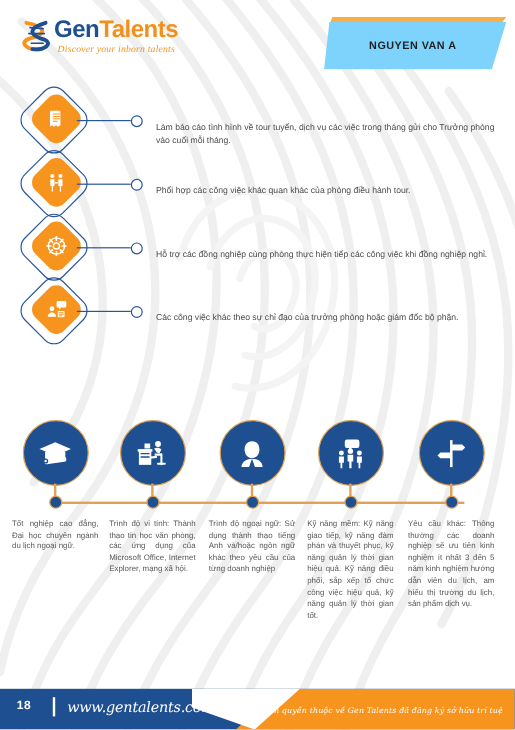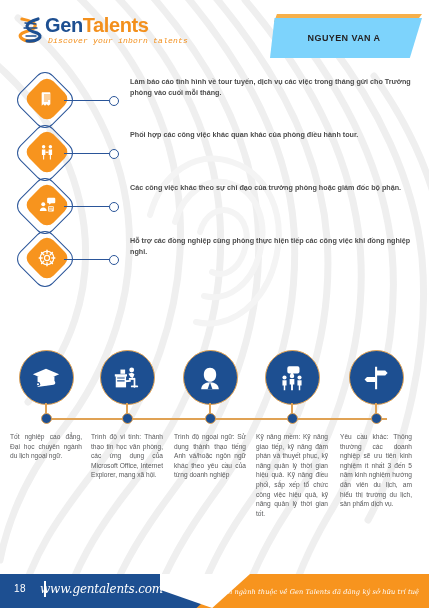--- a/index.html
+++ b/index.html
@@ -17,21 +17,21 @@
     z-index:0;pointer-events:none;opacity:1;
   }
 
   
   .header{position:absolute;top:0;left:0;width:429px;height:62px;z-index:5;}
   .logo{position:absolute;left:18px;top:14px;width:175px;height:38px;}
   .logo-dna{position:absolute;left:0;top:2px;width:26px;height:28px;}
   .logo-text{position:absolute;left:27px;top:0px;font-size:20px;font-weight:bold;letter-spacing:-0.4px;line-height:22px;}
   .logo-gen{color:#1d4f91;}
   .logo-talents{color:#f3901d;}
-  .logo-tag{position:absolute;left:30px;top:22px;font-family:Liberation Mono, monospace;font-style:italic;font-size:8px;color:#f3901d;letter-spacing:0.2px;white-space:nowrap;}
+  .logo-tag{position:absolute;left:30px;top:22px;font-family:Liberation Serif, serif;font-style:italic;font-size:8px;color:#f3901d;letter-spacing:0.2px;white-space:nowrap;}
 
   .name-badge{position:absolute;right:4px;top:18px;width:155px;height:30px;}
   .name-badge .shadow{
     position:absolute;left:4px;top:-4px;width:148px;height:8px;
     background:#f6b04a;
     clip-path:polygon(2% 0,100% 0,96% 100%,0 100%);
   }
   .name-badge .body{
     position:absolute;left:0;top:0;width:152px;height:40px;
     background:#7dd3fc;
@@ -57,22 +57,22 @@
     background:#f7941e;border-radius:9px;transform:rotate(45deg);
   }
   .dia-icon{
     position:absolute;left:12px;top:12px;width:26px;height:26px;
     display:flex;align-items:center;justify-content:center;
   }
   .connector{position:absolute;left:64px;top:24px;width:58px;height:10px;}
   .conn-line{position:absolute;left:0;top:4px;width:45px;height:1px;background:#2a5599;}
   .conn-dot{position:absolute;left:45px;top:0px;width:8px;height:8px;border:1px solid #2a5599;border-radius:50%;background:#fff;}
   .duty-text{
-    position:absolute;left:130px;top:4px;width:286px;
-    font-size:7.2px;line-height:11px;color:#4d4d4d;font-weight:bold;
+    position:absolute;left:130px;top:28px;width:286px;
+    font-size:7.2px;line-height:11px;color:#4d4d4d;
   }
 
   
   .skills-intro{
     position:absolute;left:22px;top:320px;width:390px;z-index:4;
     font-size:7.2px;color:#4d4d4d;line-height:11px;
   }
 
   
   .skills{position:absolute;left:0;top:350px;width:429px;height:240px;z-index:4;}
@@ -99,24 +99,24 @@
   .footer-blue{position:absolute;left:0;top:0;width:429px;height:34px;background:#1d4f91;}
   .footer-orange{
     position:absolute;right:0;top:0;width:250px;height:34px;background:#f7941e;
     clip-path:polygon(22% 0, 100% 0, 100% 100%, 7% 100%);
   }
   .footer-white-wedge{
     position:absolute;left:160px;top:0;width:90px;height:34px;background:#ffffff;
     clip-path:polygon(0 0, 100% 0, 58% 100%, 0 46%);
   }
   .page-num{
-    position:absolute;left:14px;top:9px;font-size:10px;font-weight:normal;color:#ffffff;letter-spacing:0.5px;
+    position:absolute;left:14px;top:9px;font-size:10px;font-weight:bold;color:#ffffff;letter-spacing:0.5px;
   }
   .site-url{
-    position:absolute;left:40px;top:8px;font-family:"DejaVu Serif",serif;font-style:italic;
+    position:absolute;left:56px;top:8px;font-family:"DejaVu Serif",serif;font-style:italic;
     font-size:12px;color:#ffffff;letter-spacing:-0.2px;
   }
   .url-bar{position:absolute;left:44px;top:7px;width:1.5px;height:16px;background:#ffffff;}
   .copyright{
     position:absolute;right:10px;top:14px;font-family:"DejaVu Serif",serif;font-style:italic;
     font-size:6.6px;color:#ffffff;letter-spacing:0.1px;white-space:nowrap;
   }
 </style>
 </head>
 <body>
@@ -207,52 +207,52 @@
       </div>
       <div class="duty-text">Phối hợp các công việc khác quan khác của phòng điều hành tour.</div>
     </div>
 
     <div class="duty">
       <div class="dia-wrap">
         <div class="dia-outline"></div>
         <div class="dia-fill"></div>
         <div class="dia-icon">
           <svg viewBox="0 0 24 24" width="18" height="18">
+            <circle cx="12" cy="12" r="9" fill="none" stroke="#fff" stroke-width="1.6"></circle>
+            <circle cx="12" cy="12" r="3.4" fill="none" stroke="#fff" stroke-width="1.6"></circle>
+            <path d="M12 1.6 v4 M12 18.4 v4 M1.6 12 h4 M18.4 12 h4 M4.8 4.8 l2.8 2.8 M16.4 16.4 l2.8 2.8 M19.2 4.8 l-2.8 2.8 M7.6 16.4 l-2.8 2.8" stroke="#fff" stroke-width="1.9" stroke-linecap="round"></path>
+          </svg>
+        </div>
+      </div>
+      <div class="connector">
+        <div class="conn-line"></div>
+        <div class="conn-dot"></div>
+      </div>
+      <div class="duty-text">Hỗ trợ các đồng nghiệp cùng phòng thực hiện tiếp các công việc khi đồng nghiệp nghỉ.</div>
+    </div>
+
+    <div class="duty">
+      <div class="dia-wrap">
+        <div class="dia-outline"></div>
+        <div class="dia-fill"></div>
+        <div class="dia-icon">
+          <svg viewBox="0 0 24 24" width="18" height="18">
             <circle cx="7" cy="11" r="2.6" fill="#fff"></circle>
             <path d="M2.4 20 c0-3 2-4.8 4.6-4.8 s4.6 1.8 4.6 4.8 z" fill="#fff"></path>
             <rect x="13.5" y="13.5" width="7.5" height="7" rx="0.8" fill="#fff"></rect>
             <path d="M15 15.4 h4.5 M15 17.3 h4.5 M15 19 h2.8" stroke="#f7941e" stroke-width="1" stroke-linecap="round"></path>
             <path d="M13.6 2.4 h8 a1.4 1.4 0 0 1 1.4 1.4 v4.4 a1.4 1.4 0 0 1 -1.4 1.4 h-4.2 l-2.6 2.2 v-2.2 h-1.2 a1.4 1.4 0 0 1 -1.4 -1.4 v-4.4 a1.4 1.4 0 0 1 1.4 -1.4 z" fill="#fff"></path>
           </svg>
         </div>
       </div>
       <div class="connector">
         <div class="conn-line"></div>
         <div class="conn-dot"></div>
       </div>
       <div class="duty-text">Các công việc khác theo sự chỉ đạo của trưởng phòng hoặc giám đốc bộ phận.</div>
-    </div>
-
-    <div class="duty">
-      <div class="dia-wrap">
-        <div class="dia-outline"></div>
-        <div class="dia-fill"></div>
-        <div class="dia-icon">
-          <svg viewBox="0 0 24 24" width="18" height="18">
-            <circle cx="12" cy="12" r="9" fill="none" stroke="#fff" stroke-width="1.6"></circle>
-            <circle cx="12" cy="12" r="3.4" fill="none" stroke="#fff" stroke-width="1.6"></circle>
-            <path d="M12 1.6 v4 M12 18.4 v4 M1.6 12 h4 M18.4 12 h4 M4.8 4.8 l2.8 2.8 M16.4 16.4 l2.8 2.8 M19.2 4.8 l-2.8 2.8 M7.6 16.4 l-2.8 2.8" stroke="#fff" stroke-width="1.9" stroke-linecap="round"></path>
-          </svg>
-        </div>
-      </div>
-      <div class="connector">
-        <div class="conn-line"></div>
-        <div class="conn-dot"></div>
-      </div>
-      <div class="duty-text">Hỗ trợ các đồng nghiệp cùng phòng thực hiện tiếp các công việc khi đồng nghiệp nghỉ.</div>
     </div>
 
   </div>
 
 
   <div class="skills">
     <div class="sk-rail"></div>
 
     <div class="sk-col" style="left:8px;">
       <div class="sk-circle">
@@ -333,16 +333,16 @@
 
   </div>
 
   <div class="footer">
     <div class="footer-blue"></div>
     <div class="footer-orange"></div>
     <div class="footer-white-wedge"></div>
     <div class="page-num">18</div>
     <div class="url-bar"></div>
     <div class="site-url">www.gentalents.com</div>
-    <div class="copyright">Bản ngành thuộc về Gen Talents đã đăng ký sở hữu trí tuệ</div>
+    <div class="copyright">Bản quyền thuộc về Gen Talents đã đăng ký sở hữu trí tuệ</div>
   </div>
 
 </div>
 
 </body></html>

